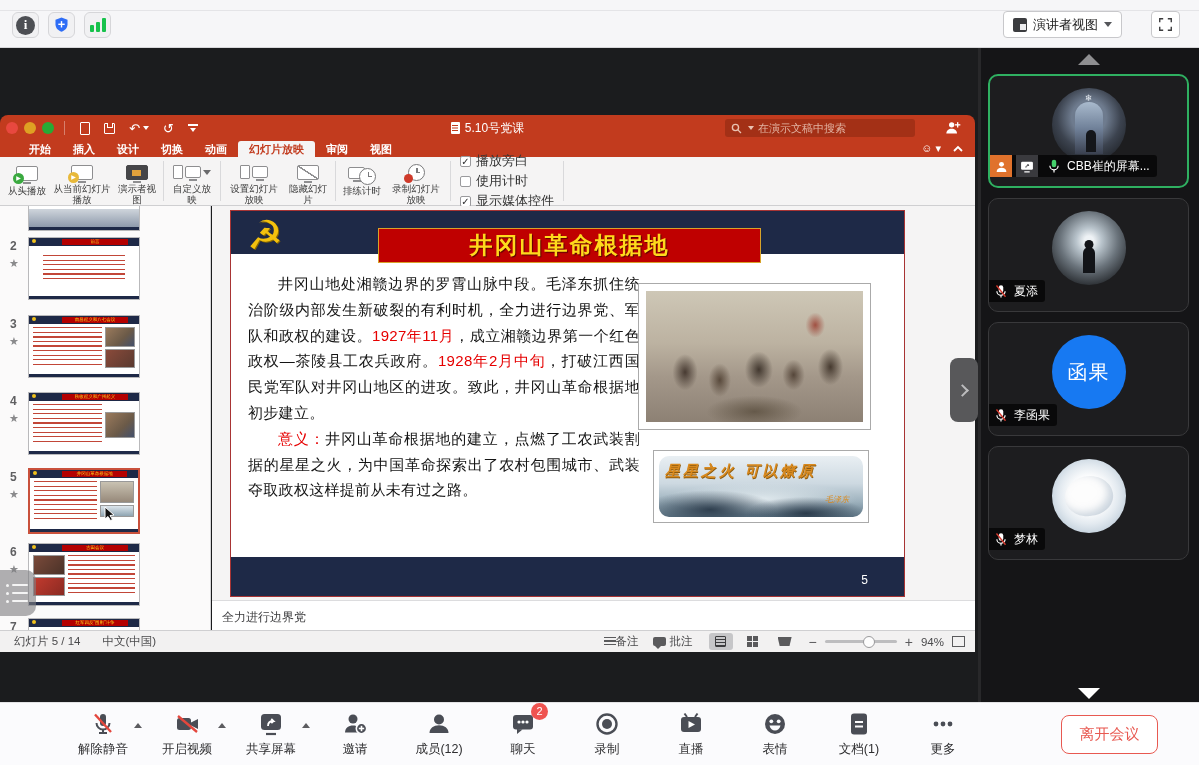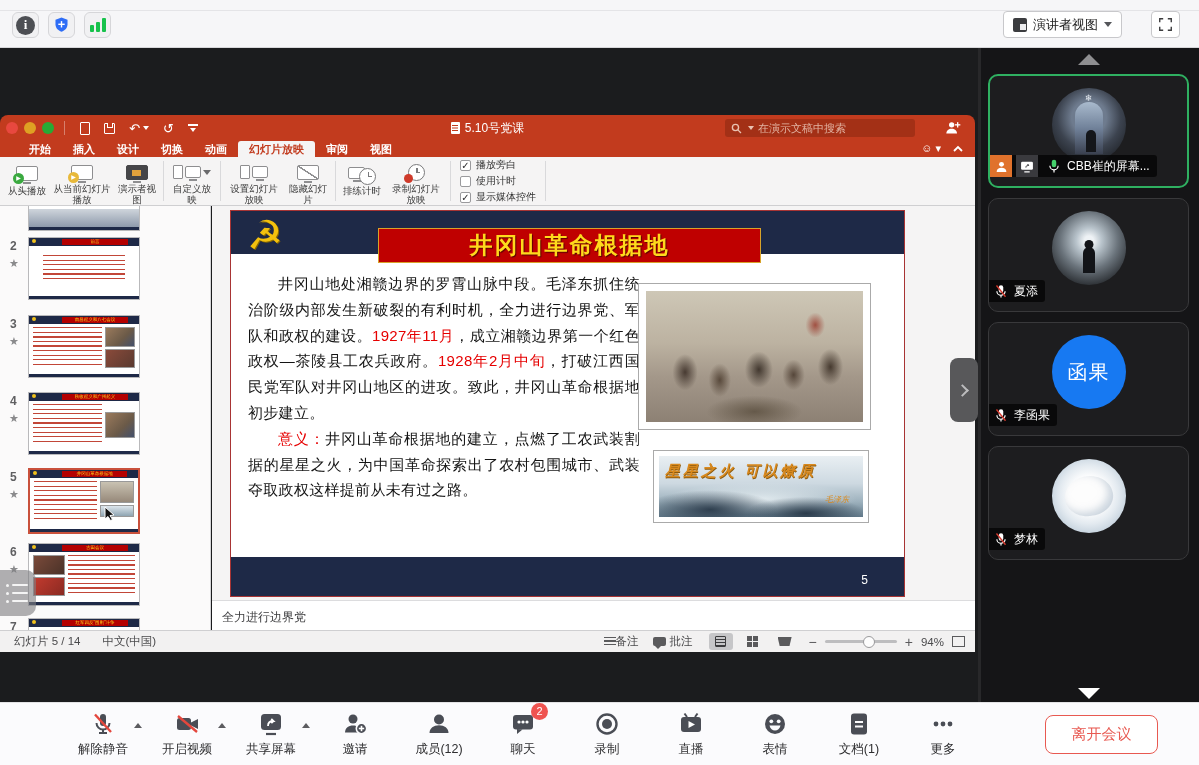--- a/index.html
+++ b/index.html
@@ -58,21 +58,21 @@
   .scr.dark::after { content:''; position:absolute; left:5px; top:4px; width:9px; height:6px; background:#e2a23c; }
   .scr.diag { background:linear-gradient(to top right,#fff 46%,#8e8e90 47%,#8e8e90 53%,#fff 54%); }
   .clk { width:17px; height:17px; border:1.8px solid #7a7a7c; border-radius:50%; position:relative; background:#fff; }
   .clk::before { content:''; position:absolute; left:50%; top:3px; width:1.6px; height:5px; background:#7a7a7c; }
   .clk::after { content:''; position:absolute; left:50%; top:7px; width:4px; height:1.6px; background:#7a7a7c; }
   .clk.rec .reddot { position:absolute; left:-5px; bottom:-3px; width:9px; height:9px; border-radius:50%; background:#cf3a2a; }
   .mini2rect { width:10px; height:14px; border:1.5px solid #8e8e90; border-radius:1px; background:#fff; margin-right:2px; }
   .rcheck { display:flex; align-items:center; gap:5px; margin:1px 0; }
   .rcheck .box { width:11px; height:11px; background:#fff; border:1px solid #9a9a9d; border-radius:2px; font-size:10px; line-height:10px; color:#2d2d2f; text-align:center; }
   .rcheck.checked .box::after { content:'✓'; font-weight:bold; }
-  .rcheck .clb { font-size:10px; color:#333; }
+  .rcheck .clb { font-size:13px; color:#333; }
   .rchecks { display:flex; flex-direction:column; justify-content:center; padding:0 6px; }
 
   
   .slidepanel { position:absolute; left:0; top:206px; width:211px; height:424px; background:#fbfafa; border-right:1px solid #d5d5d7; overflow:hidden; }
   .thumb { position:absolute; left:28px; width:112px; height:63px; background:#fff; border:1px solid #b9b9bb; }
   .thumb.sel { border:2px solid #c9503b; }
   .th-head { position:relative; height:8px; background:#1e2947; }
   .th-dot { position:absolute; left:3px; top:1px; width:4px; height:4px; border-radius:50%; background:#f0c11c; }
   .th-banner { position:absolute; left:30%; top:1px; width:60%; height:6px; background:#b40000; color:#ffd51c; font-size:4.5px; line-height:6px; text-align:center; overflow:hidden; white-space:nowrap; }
   .th-body { position:relative; height:47px; padding:3px 4px; display:flex; gap:3px; }
@@ -106,20 +106,21 @@
       radial-gradient(ellipse 60px 20px at 50% 92%, rgba(90,78,62,.8), transparent 80%),
       linear-gradient(to bottom,#cec7b6 0%,#bcb2a1 40%,#a4988a 65%,#8d8174 100%);
   }
   .callig-frame { left:422px; top:239px; width:216px; height:73px; padding:5px; }
   .callig-img { position:relative; width:100%; height:100%; overflow:hidden;
     background:
       radial-gradient(ellipse 90px 26px at 25% 88%, rgba(42,58,74,.95), transparent 75%),
       radial-gradient(ellipse 80px 22px at 72% 94%, rgba(36,52,68,.9), transparent 75%),
       radial-gradient(ellipse 120px 20px at 50% 70%, rgba(230,238,242,.9), transparent 80%),
       linear-gradient(to bottom,#e9eff3 0%,#cdd9e1 45%,#9db1bd 75%,#657d8d 100%);
+    border-radius: 10px;
   }
   .callig-text { position:absolute; left:6px; top:6px; width:100%; color:#d9891d; font-size:15px; font-weight:bold; font-style:italic; letter-spacing:3px; text-shadow:0.5px 0.5px 0 #8a5a10; }
   .callig-sign { position:absolute; right:14px; bottom:12px; color:#d9891d; font-size:8px; font-style:italic; }
   .slide-footer { position:absolute; left:0; right:0; bottom:0; height:39px; background:#1e2947; }
   .pagenum { position:absolute; right:36px; bottom:9px; color:#fff; font-size:12px; }
 
   
   .notes { position:absolute; left:212px; top:600px; width:763px; height:30px; background:#fff; border-top:1px solid #dcdcde; }
   .notes span { position:absolute; left:10px; top:8px; font-size:12px; color:#3c3c3e; }
   .statusbar { position:absolute; left:0; top:630px; width:975px; height:22px; background:#f2f1f1; border-top:1px solid #cfcfd1; display:flex; align-items:center; font-size:11.5px; color:#4a4a4c; }
@@ -175,21 +176,21 @@
   .micwrap { width:18px; display:flex; align-items:center; justify-content:center; margin-left:3px; flex:0 0 auto; }
 
   
   .btoolbar { position:absolute; left:0; bottom:0; width:1199px; height:63px; background:#fbfbfd; border-top:1px solid #e3e3e5; }
   .t-items { position:absolute; left:61px; top:7px; display:flex; }
   .t-item { position:relative; width:84px; display:flex; flex-direction:column; align-items:center; gap:3px; }
   .t-icw { position:relative; height:28px; display:flex; align-items:center; justify-content:center; }
   .t-lb { font-size:12.5px; color:#2e2e30; white-space:nowrap; }
   .t-caret { position:absolute; right:3px; top:13px; width:0; height:0; border-left:4.5px solid transparent; border-right:4.5px solid transparent; border-bottom:5.5px solid #5c5c60; }
   .t-badge { position:absolute; top:-7px; right:-12px; min-width:17px; height:17px; border-radius:9px; background:#ef5350; color:#fff; font-size:11px; line-height:17px; text-align:center; padding:0 4px; }
-  .leave-btn { position:absolute; right:41px; top:12px; width:113px; height:39px; background:#fff; border:1px solid #e85951; border-radius:8px; color:#e85951; font-size:15px; display:flex; align-items:center; justify-content:center; }
+  .leave-btn { position:absolute; right:41px; top:12px; width:97px; height:39px; background:#fff; border:1px solid #e85951; border-radius:8px; color:#e85951; font-size:15px; display:flex; align-items:center; justify-content:center; }
 </style>
 </head>
 <body>
 
 <div class="topbar">
   <div class="tb-btn" style="left:12px">
     <span class="info-glyph">i</span>
   </div>
   <div class="tb-btn" style="left:48px">
     <svg width="17" height="18" viewBox="0 0 24 24">

